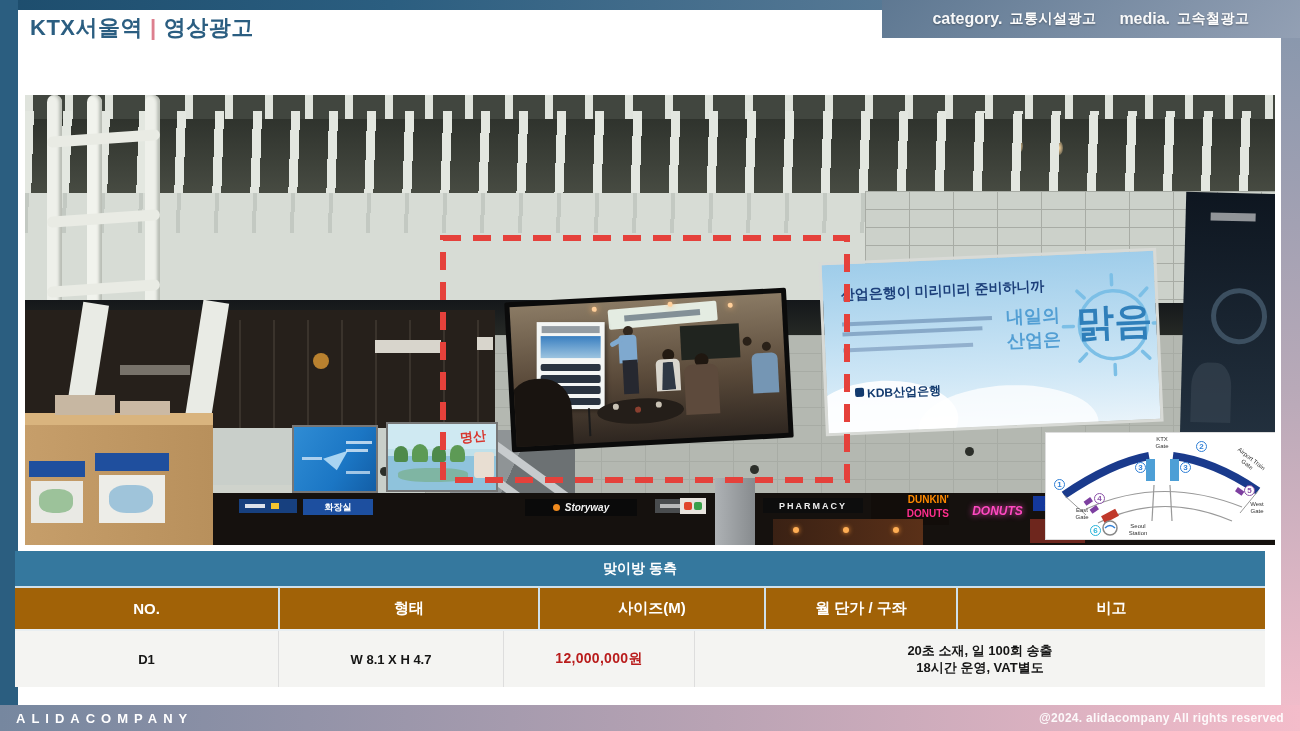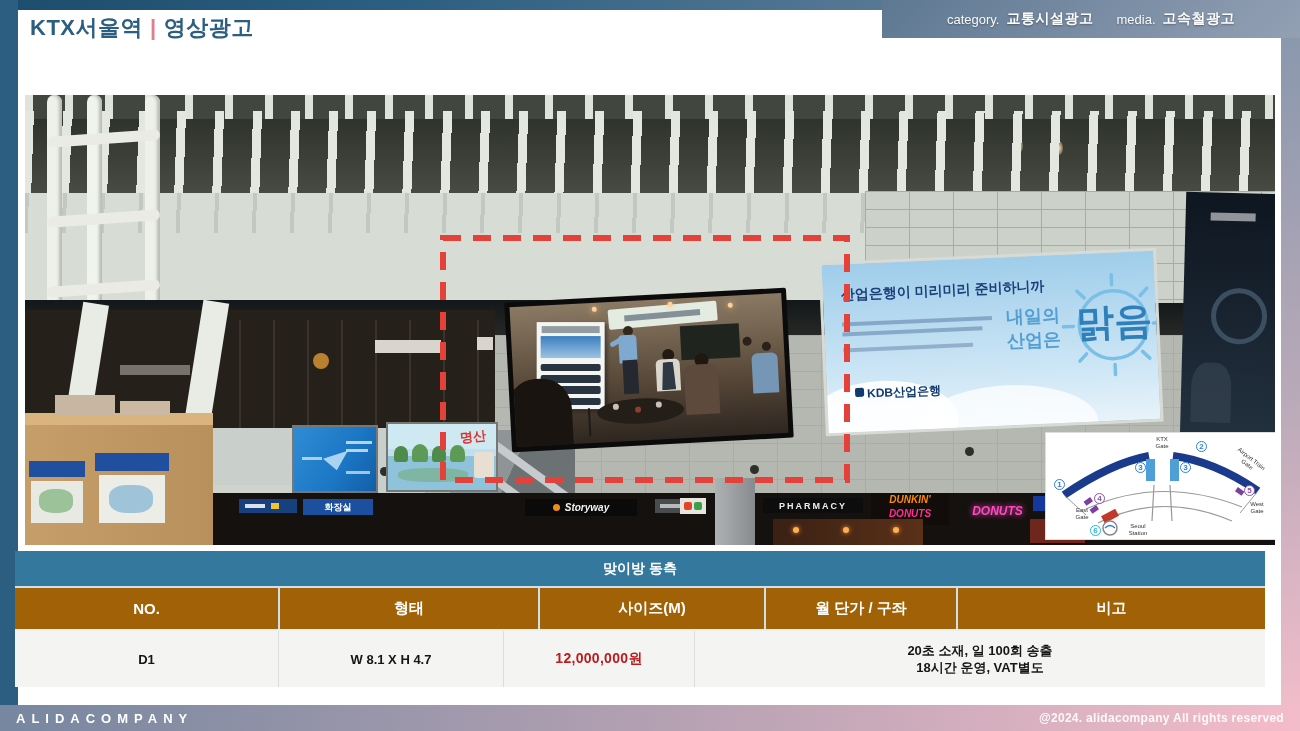--- a/index.html
+++ b/index.html
@@ -7,21 +7,21 @@
   .abs{position:absolute;}
   
   .top-band{left:0;top:0;width:1300px;height:10px;background:linear-gradient(90deg,#1d4d6d,#2b5e80 30%,#7b8fa6);}
   .left-band{left:0;top:0;width:18px;height:705px;background:#2b5e80;}
   .right-band{left:1281px;top:0;width:19px;height:705px;background:linear-gradient(180deg,#8596ac,#b8a9b8 55%,#f0bcca);}
   
   .page-title{left:30px;top:13px;font-size:22px;font-weight:bold;color:#2b5e81;letter-spacing:.5px;}
   .page-title .divider{color:#dd7f8e;padding:0 7px;font-weight:bold;}
   .badge{right:0;top:0;width:418px;height:38px;background:linear-gradient(135deg,#5e7892,#93a0b4);
          display:flex;align-items:center;justify-content:center;gap:7px;color:#fff;text-shadow:0 1px 2px rgba(0,0,0,.35);}
-  .badge .lbl{font-size:13px;font-weight:normal;opacity:.95;}
+  .badge .lbl{font-size:16px;font-weight:bold;opacity:.95;}
   .badge .val{font-size:14px;font-weight:bold;letter-spacing:.5px;}
   
   .photo{left:25px;top:95px;width:1250px;height:450px;background:#c9cfca;overflow:hidden;}
   
   .spec-table{left:15px;top:551px;width:1250px;}
   .t-section{height:35px;background:#35789e;color:#fff;font-size:14px;font-weight:bold;display:flex;align-items:center;justify-content:center;border-bottom:2px solid #cfe0ea;}
   .t-head{display:flex;height:41px;background:#a16207;border-bottom:2px solid #e8eef2;}
   .t-head .c{display:flex;align-items:center;justify-content:center;color:#fff;font-size:15px;font-weight:bold;border-right:2px solid #cfe0ea;}
   .t-head .c:last-child{border-right:none;}
   .t-row{display:flex;height:56px;background:#f4f4f2;}
@@ -230,21 +230,21 @@
       <div class="abs" style="left:5px;top:5px;width:22px;height:4px;background:#d4d4d4;opacity:.8;"></div>
     </div>
     <div class="abs" style="left:690px;top:383px;width:40px;height:67px;background:linear-gradient(90deg,#aeb2b5,#878b8e);"></div>
     <div class="abs" style="left:655px;top:403px;width:26px;height:16px;background:#e8e4de;">
       <div class="abs" style="left:4px;top:4px;width:8px;height:8px;background:#e0452a;border-radius:2px;"></div>
       <div class="abs" style="left:14px;top:4px;width:8px;height:8px;background:#3aa04a;border-radius:2px;"></div>
     </div>
     <div class="abs" style="left:738px;top:403px;width:100px;height:15px;background:#0d0d0d;color:#eee;font-size:9px;font-weight:bold;letter-spacing:2px;display:flex;align-items:center;justify-content:center;">
       <span>PHARMACY</span>
     </div>
-    <div class="abs" style="left:846px;top:398px;width:78px;height:32px;background:#120d0a;text-align:center;font-style:italic;font-weight:bold;font-size:10px;line-height:14px;">
+    <div class="abs" style="left:846px;top:398px;width:78px;height:32px;background:#120d0a;text-align:right;font-weight:bold;font-size:10px;line-height:14px;">
       <div style="color:#ff8a00;">DUNKIN'</div>
       <div style="color:#ff2f8e;">DONUTS</div>
     </div>
     <div class="abs" style="left:930px;top:402px;width:85px;height:28px;display:flex;align-items:center;justify-content:center;">
       <span style="color:#ff49c1;font-size:12px;font-weight:bold;font-style:italic;text-shadow:0 0 6px #ff49c1;">DONUTS</span>
     </div>
     <div class="abs" style="left:1008px;top:401px;width:46px;height:15px;background:#14389b;color:#fff;font-size:9px;display:flex;align-items:center;justify-content:center;gap:3px;">
       <span>←</span>
       <span style="width:14px;height:4px;background:#fff;opacity:.85;display:inline-block;"></span>
     </div>

